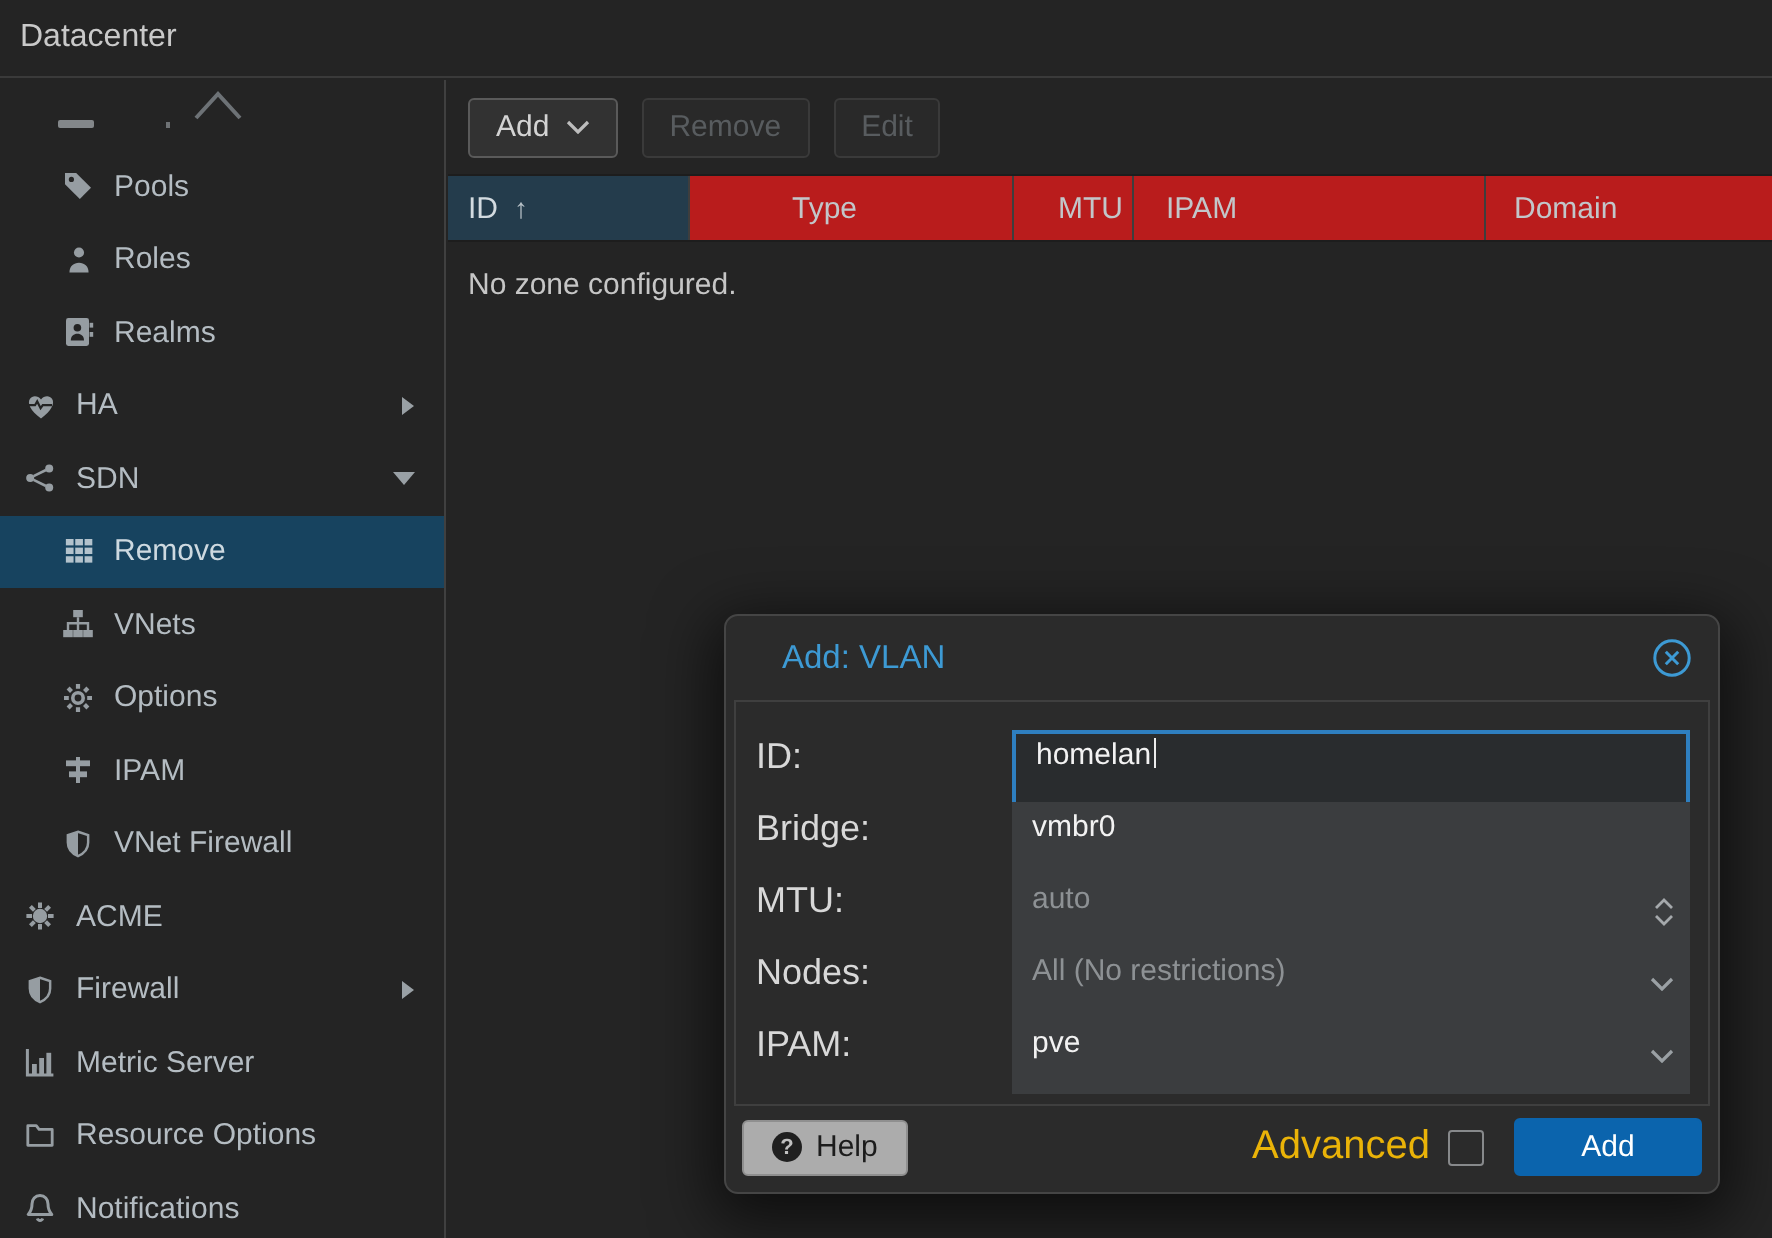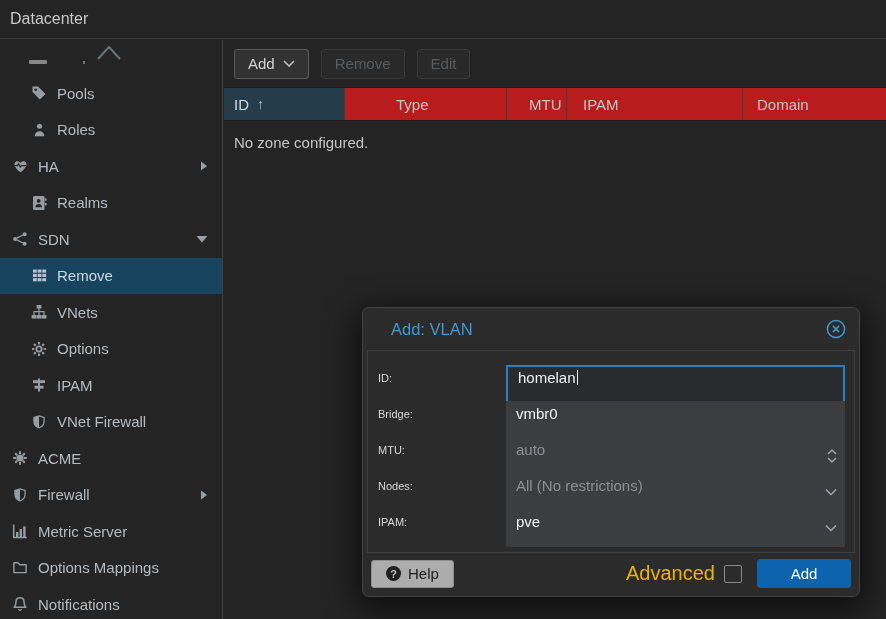--- a/index.html
+++ b/index.html
@@ -75,21 +75,21 @@
   }
   .dlg-header { height:42px; display:flex; align-items:center; padding:0 13px 0 28px; }
   .dlg-title { font-size:16.5px; color:#3d9ad4; }
   .dlg-close { margin-left:auto; color:#3d9ad4; display:inline-flex; cursor:pointer; }
   .dlg-body {
     position:absolute; left:4px; right:4px; top:42px; height:203px;
     border:1px solid #3f3f3f; background:#2b2b2b;
   }
   .frow { display:flex; height:26px; margin:0 9px 10px 10px; }
   .frow:first-child { margin-top:14px; }
-  .flabel { width:128px; font-size:11px; color:#d8d8d8; line-height:26px; flex:none; }
+  .flabel { width:128px; font-size:18px; color:#d8d8d8; line-height:26px; flex:none; }
   .field {
     flex:1; position:relative; background:#3b3d3f; height:38px;
     font-size:15px; color:#f2f2f2; line-height:26px; padding:0 10px;
     white-space:nowrap; overflow:hidden;
   }
   .field.focused { background:#292c2e; border:2px solid #2e7fc0; line-height:22px; }
   .field .ph { color:#8d9194; }
   .caret { display:inline-block; width:1.5px; height:15px; background:#ececec; vertical-align:-2px; margin-left:1px; }
   .spin-icons { position:absolute; right:8px; top:50%; transform:translateY(-50%); display:flex; flex-direction:column; gap:2px; color:#a5a9ac; }
   .dd-icon { position:absolute; right:8px; top:50%; transform:translateY(-50%); color:#9aa0a4; display:inline-flex; }
@@ -143,46 +143,46 @@
   <div class="nav-item lvl2">
     <span class="nicon">
       <svg width="15" height="16" viewBox="0 0 16 16">
           <circle cx="8" cy="4" r="2.7" fill="currentColor"></circle>
           <path d="M2.9 14.6c0-3.4 2.3-5.2 5.1-5.2s5.1 1.8 5.1 5.2z" fill="currentColor"></path>
         </svg>
     </span>
     <span class="nlbl">Roles</span>
   </div>
 
-  <div class="nav-item lvl1">
-    <span class="nicon">
-      <svg width="17" height="16" viewBox="0 0 16 16">
-          <path d="M8 14.2C2.6 10.4 1 6.6 2.5 4.4 3.7 2.6 6.5 2.7 8 4.8c1.5-2.1 4.3-2.2 5.5-.4 1.5 2.2-.1 6-5.5 9.8z" fill="currentColor"></path>
-          <path d="M2 7.6h3l1.1-1.9 1.7 3.4 1.1-1.5h4.6" stroke="#242424" stroke-width="1.1" fill="none"></path>
-        </svg>
-    </span>
-    <span class="nlbl">HA</span>
-    <span class="expander">
-      <svg width="8" height="10" viewBox="0 0 8 10">
-          <path d="M1 .5l6 4.5-6 4.5z" fill="currentColor"></path>
-        </svg>
-    </span>
-  </div>
-
   <div class="nav-item lvl2">
     <span class="nicon">
       <svg width="16" height="16" viewBox="0 0 16 16">
           <rect x="2" y="1" width="11.5" height="14" rx="1.2" fill="currentColor"></rect>
           <rect x="13.8" y="3.4" width="1.8" height="2.4" fill="currentColor"></rect>
           <rect x="13.8" y="8" width="1.8" height="2.4" fill="currentColor"></rect>
           <circle cx="7.7" cy="5.9" r="1.9" fill="#242424"></circle>
           <path d="M4.4 12.2c0-2.2 1.5-3.3 3.3-3.3s3.3 1.1 3.3 3.3z" fill="#242424"></path>
         </svg>
     </span>
     <span class="nlbl">Realms</span>
+  </div>
+
+  <div class="nav-item lvl1">
+    <span class="nicon">
+      <svg width="17" height="16" viewBox="0 0 16 16">
+          <path d="M8 14.2C2.6 10.4 1 6.6 2.5 4.4 3.7 2.6 6.5 2.7 8 4.8c1.5-2.1 4.3-2.2 5.5-.4 1.5 2.2-.1 6-5.5 9.8z" fill="currentColor"></path>
+          <path d="M2 7.6h3l1.1-1.9 1.7 3.4 1.1-1.5h4.6" stroke="#242424" stroke-width="1.1" fill="none"></path>
+        </svg>
+    </span>
+    <span class="nlbl">HA</span>
+    <span class="expander">
+      <svg width="8" height="10" viewBox="0 0 8 10">
+          <path d="M1 .5l6 4.5-6 4.5z" fill="currentColor"></path>
+        </svg>
+    </span>
   </div>
 
   <div class="nav-item lvl1">
     <span class="nicon">
       <svg width="16" height="16" viewBox="0 0 16 16">
           <circle cx="3.1" cy="8" r="2" fill="currentColor"></circle>
           <circle cx="12.6" cy="3.2" r="2" fill="currentColor"></circle>
           <circle cx="12.6" cy="12.8" r="2" fill="currentColor"></circle>
           <path d="M4.8 7.1l6.2-3.1M4.8 8.9l6.2 3.1" stroke="currentColor" stroke-width="1.3" fill="none"></path>
         </svg>
@@ -304,21 +304,21 @@
     </span>
     <span class="nlbl">Metric Server</span>
   </div>
 
   <div class="nav-item lvl1">
     <span class="nicon">
       <svg width="16" height="15" viewBox="0 0 16 16">
           <path d="M1.5 3h4.5l1.5 2h7v8.5h-13z" fill="none" stroke="currentColor" stroke-width="1.5" stroke-linejoin="round"></path>
         </svg>
     </span>
-    <span class="nlbl">Options Mappings</span>
+    <span class="nlbl">Resource Options</span>
   </div>
 
   <div class="nav-item lvl1">
     <span class="nicon">
       <svg width="16" height="16" viewBox="0 0 16 16">
           <path d="M8 1.8c-2.4 0-4 1.8-4 4.2 0 3.2-1.2 4.4-1.9 5.2h11.8c-.7-.8-1.9-2-1.9-5.2 0-2.4-1.6-4.2-4-4.2z" fill="none" stroke="currentColor" stroke-width="1.5" stroke-linejoin="round"></path>
           <path d="M6.6 13.3a1.5 1.5 0 0 0 2.8 0" stroke="currentColor" stroke-width="1.4" fill="none"></path>
         </svg>
     </span>
     <span class="nlbl">Notifications</span>

